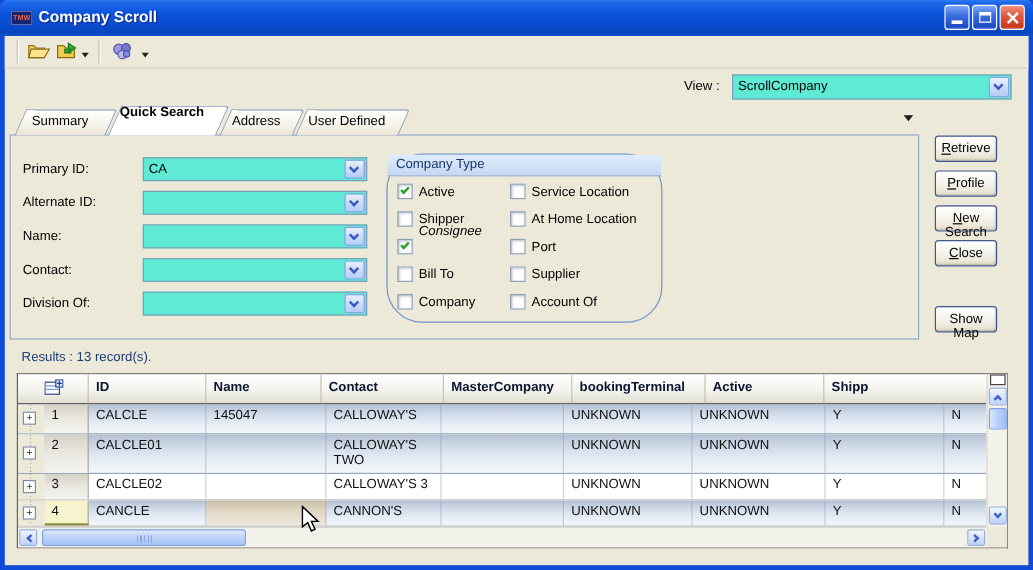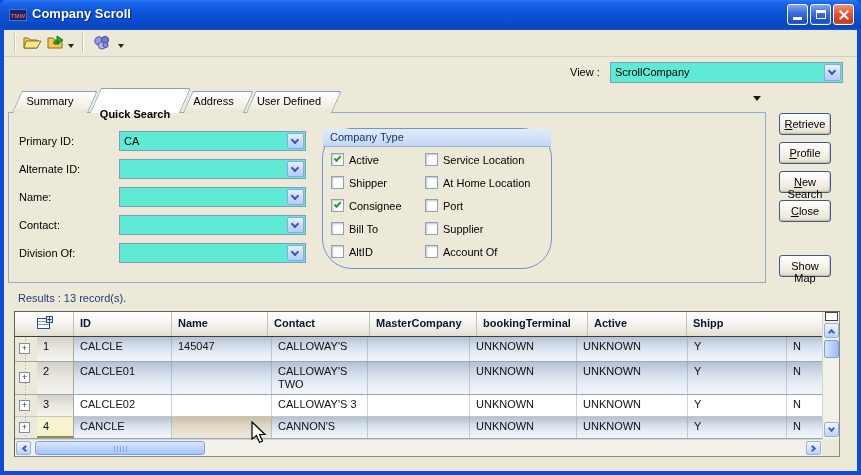--- a/index.html
+++ b/index.html
@@ -40,21 +40,21 @@
     background:linear-gradient(180deg,#e8f0fd 0%,#cfdffa 45%,#b4ccf6 100%); }
   .chev { position:absolute; width:6px; height:6px; border-right:2px solid #3a57c4; border-bottom:2px solid #3a57c4; }
   .chev.down { left:4px; top:3px; transform:rotate(45deg); }
 
   
   .tab { position:absolute; cursor:default; }
   .tab::before { content:""; position:absolute; inset:0; transform:skewX(-24deg); transform-origin:bottom left;
     background:linear-gradient(180deg,#ffffff,#f2efe4 70%,#e8e4d4); border:1px solid #8b9dc0; border-bottom:none; border-radius:0 3px 0 0; }
   .tab.active::before { background:#fff; }
   .tab .tlabel { position:relative; display:block; text-align:center; font-size:11px; padding-top:4px; }
-  .tab.active .tlabel { font-weight:bold; padding-top:20px; }
+  .tab.active .tlabel { font-weight:bold; padding-top:0; }
   .collapse-tri { position:absolute; width:0; height:0; border-left:4px solid transparent; border-right:4px solid transparent; border-top:5px solid #1a1a1a; }
 
   
   .panel { position:absolute; left:8px; top:112px; width:758px; height:171px; background:#ece9d8; border:1px solid #95aad1; z-index:1; }
 
   
   .group { position:absolute; border:1px solid #6f94cf; background:#ece9d8; border-radius:0 0 2px 2px; }
   .group-hdr { height:18px; background:linear-gradient(180deg,#e0ecfa 0%,#c4d7f2 100%); border-bottom:1px solid #9ab4dd;
     font-size:11px; color:#16356a; padding:2px 0 0 7px; }
   .cb { position:absolute; width:13px; height:13px; background:#fff; border:1px solid #93a0b2; box-shadow:inset 1px 1px 2px rgba(110,125,150,.45); }
@@ -227,25 +227,25 @@
 
       <div class="cb checked" style="left:8px; top:24px;">
           <span class="mark"></span>
         </div>
       <span class="cb-label" style="left:26px; top:25px;">Active</span>
       <div class="cb" style="left:8px; top:47px;"></div>
       <span class="cb-label" style="left:26px; top:48px;">Shipper</span>
       <div class="cb checked" style="left:8px; top:70px;">
           <span class="mark"></span>
         </div>
-      <span class="cb-label" style="left:26px; top:71px;">Consignee</span>
+      <span class="cb-label" style="left:26px; top:58px;font-style:italic;">Consignee</span>
       <div class="cb" style="left:8px; top:93px;"></div>
       <span class="cb-label" style="left:26px; top:94px;">Bill To</span>
       <div class="cb" style="left:8px; top:116px;"></div>
-      <span class="cb-label" style="left:26px; top:117px;">AltID</span>
+      <span class="cb-label" style="left:26px; top:117px;">Company</span>
 
       <div class="cb" style="left:102px; top:24px;"></div>
       <span class="cb-label" style="left:120px; top:25px;">Service Location</span>
       <div class="cb" style="left:102px; top:47px;"></div>
       <span class="cb-label" style="left:120px; top:48px;">At Home Location</span>
       <div class="cb" style="left:102px; top:70px;"></div>
       <span class="cb-label" style="left:120px; top:71px;">Port</span>
       <div class="cb" style="left:102px; top:93px;"></div>
       <span class="cb-label" style="left:120px; top:94px;">Supplier</span>
       <div class="cb" style="left:102px; top:116px;"></div>

